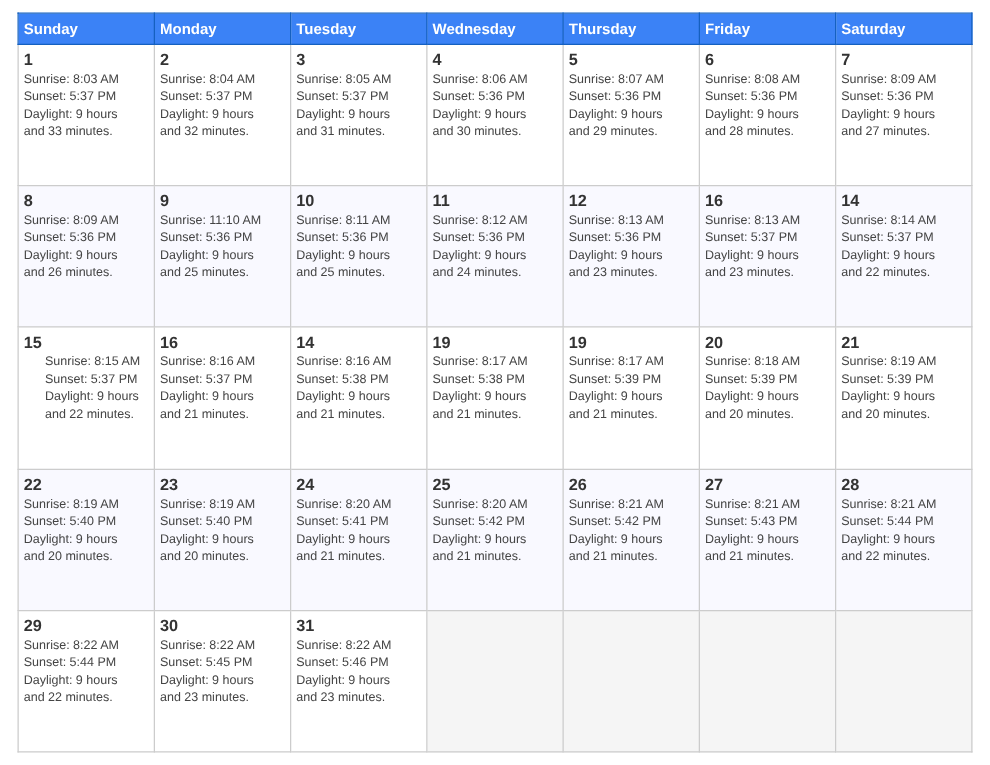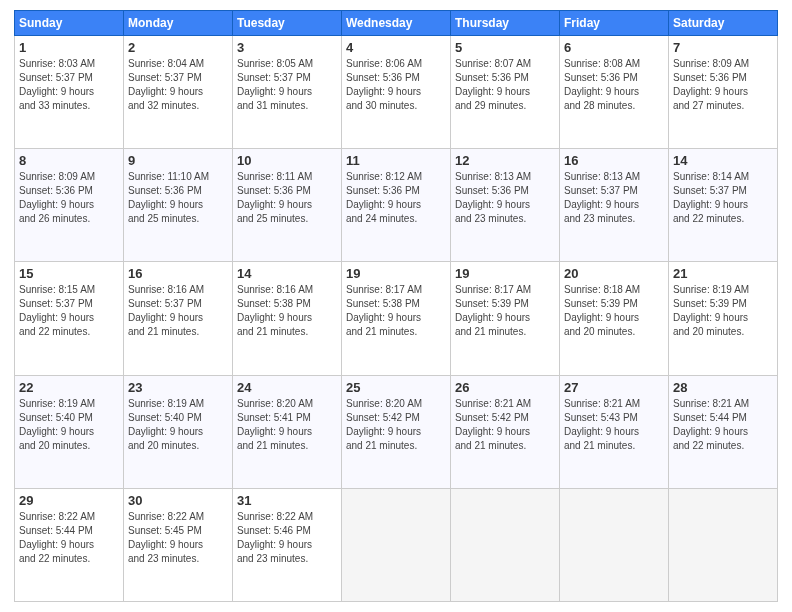--- a/index.html
+++ b/index.html
@@ -216,21 +216,21 @@
             <span class="day-num">14</span>
             <div class="day-info" style="white-space: pre-line;">Sunrise: 8:14 AM
 Sunset: 5:37 PM
 Daylight: 9 hours
 and 22 minutes.</div>
           </td>
         </tr>
         <tr>
           <td>
             <span class="day-num">15</span>
-            <div class="day-info" style="white-space: pre-line;">Sunrise: 8:15 AM
+            <div class="day-info" style="white-space: pre-line; margin-left: 17px;">Sunrise: 8:15 AM
 Sunset: 5:37 PM
 Daylight: 9 hours
 and 22 minutes.</div>
           </td>
           <td>
             <span class="day-num">16</span>
             <div class="day-info" style="white-space: pre-line;">Sunrise: 8:16 AM
 Sunset: 5:37 PM
 Daylight: 9 hours
 and 21 minutes.</div>

